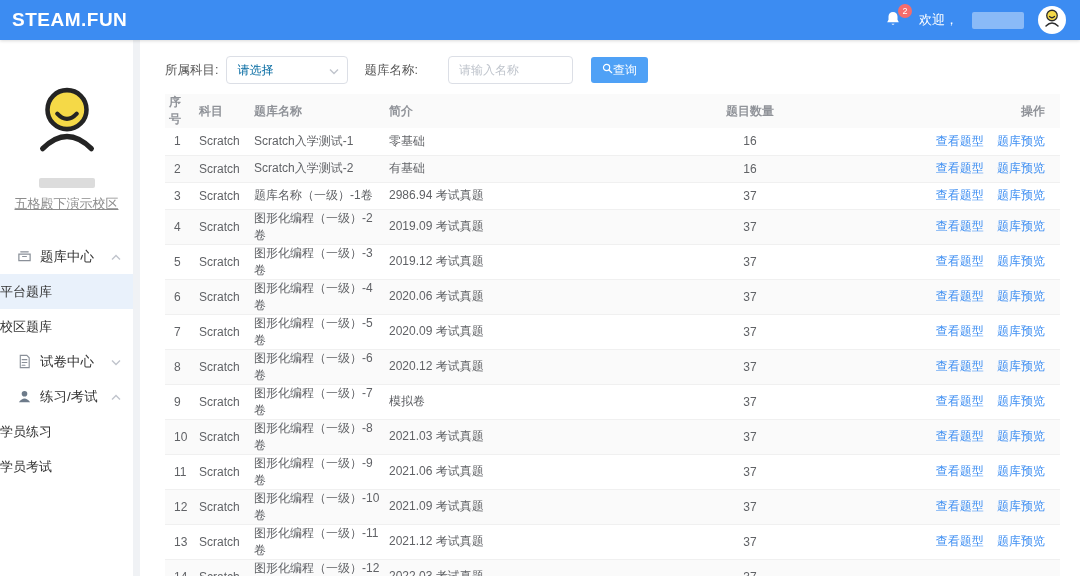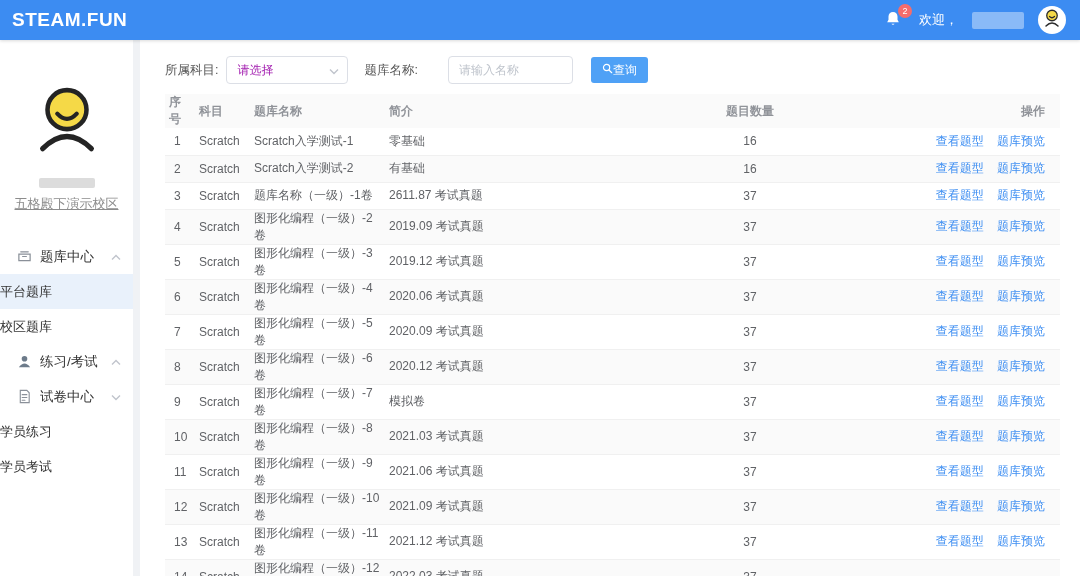--- a/index.html
+++ b/index.html
@@ -36,21 +36,21 @@
   .menu-item .mi-icon { width:15px; height:15px; margin-right:8px; flex:0 0 15px; }
   .menu-item .caret { margin-left:auto; }
   .menu-child { height:35px; display:flex; align-items:center; font-size:13px; color:#333; cursor:pointer; }
   .menu-child.active { background:#e9f1fb; }
 
   
   .filter { display:flex; align-items:center; height:28px; margin-bottom:10px; }
   .f-label { font-size:12.5px; color:#555; margin-right:8px; white-space:nowrap; }
   .select-box { width:122px; height:28px; border:1px solid #dcdfe6; border-radius:4px; display:flex;
     align-items:center; padding:0 8px 0 10px; margin-right:16px; cursor:pointer; background:#fff; }
-  .select-box .ph { color:#a21caf; font-size:12px; flex:1; }
+  .select-box .ph { color:#0369a1; font-size:12px; flex:1; }
   .text-input { width:125px; height:28px; border:1px solid #dcdfe6; border-radius:4px; padding:0 10px;
     font-size:12px; color:#333; margin-right:18px; outline:none; font-family:inherit;margin-left:22px; }
   .text-input::placeholder { color:#bfc4cc; }
   .search-btn { height:26px; padding:0 11px; background:var(--button,#4fa1f6); color:#fff; border:none;
     border-radius:3px; font-size:12px; display:flex; align-items:center; cursor:pointer; font-family:inherit; }
 
   
   table { border-collapse:collapse; width:895px; table-layout:fixed; }
   col.c1{width:30px} col.c2{width:55px} col.c3{width:135px} col.c4{width:285px} col.c5{width:160px} col.c6{width:230px}
   thead th { background:#fafafa; height:26px; font-size:12px; color:#909399; font-weight:bold; text-align:left; padding:0 4px; }
@@ -123,42 +123,42 @@
       <div class="menu-child active">
         <span>平台题库</span>
       </div>
       <div class="menu-child">
         <span>校区题库</span>
       </div>
 
       <div class="menu-item">
         <span class="mi-icon">
           <svg width="15" height="15" viewBox="0 0 16 16">
+              <path d="M3.5 1.5h7l2.5 2.5v10.5h-9.5z M5.5 6h5 M5.5 9h5 M5.5 12h3" fill="none" stroke="#8a9099" stroke-width="1.2" stroke-linecap="round"></path>
+            </svg>
+        </span>
+        <span>试卷中心</span>
+        <span class="caret">
+          <svg width="10" height="7" viewBox="0 0 10 7">
+              <path d="M1 1.5 L5 5.5 L9 1.5" fill="none" stroke="#c0c4cc" stroke-width="1.4"></path>
+            </svg>
+        </span>
+      </div>
+
+      <div class="menu-item">
+        <span class="mi-icon">
+          <svg width="15" height="15" viewBox="0 0 16 16">
               <circle cx="8" cy="5" r="3" fill="#6d7b8a"></circle>
               <path d="M2 14 q6 -8 12 0 z" fill="#6d7b8a"></path>
             </svg>
         </span>
         <span>练习/考试</span>
         <span class="caret">
           <svg width="10" height="7" viewBox="0 0 10 7">
               <path d="M1 5.5 L5 1.5 L9 5.5" fill="none" stroke="#c0c4cc" stroke-width="1.4"></path>
-            </svg>
-        </span>
-      </div>
-
-      <div class="menu-item">
-        <span class="mi-icon">
-          <svg width="15" height="15" viewBox="0 0 16 16">
-              <path d="M3.5 1.5h7l2.5 2.5v10.5h-9.5z M5.5 6h5 M5.5 9h5 M5.5 12h3" fill="none" stroke="#8a9099" stroke-width="1.2" stroke-linecap="round"></path>
-            </svg>
-        </span>
-        <span>试卷中心</span>
-        <span class="caret">
-          <svg width="10" height="7" viewBox="0 0 10 7">
-              <path d="M1 1.5 L5 5.5 L9 1.5" fill="none" stroke="#c0c4cc" stroke-width="1.4"></path>
             </svg>
         </span>
       </div>
       <div class="menu-child">
         <span>学员练习</span>
       </div>
       <div class="menu-child">
         <span>学员考试</span>
       </div>
     </div>
@@ -229,21 +229,21 @@
     <td class="c-count">16</td>
     <td class="c-ops">
       <a class="op-link">查看题型</a>
       <a class="op-link">题库预览</a>
     </td>
   </tr>
           <tr>
     <td class="c-idx">3</td>
     <td>Scratch</td>
     <td>题库名称（一级）-1卷</td>
-    <td>2611.87 考试真题</td>
+    <td>2986.94 考试真题</td>
     <td class="c-count">37</td>
     <td class="c-ops">
       <a class="op-link">查看题型</a>
       <a class="op-link">题库预览</a>
     </td>
   </tr>
           <tr>
     <td class="c-idx">4</td>
     <td>Scratch</td>
     <td>图形化编程（一级）-2卷</td>

